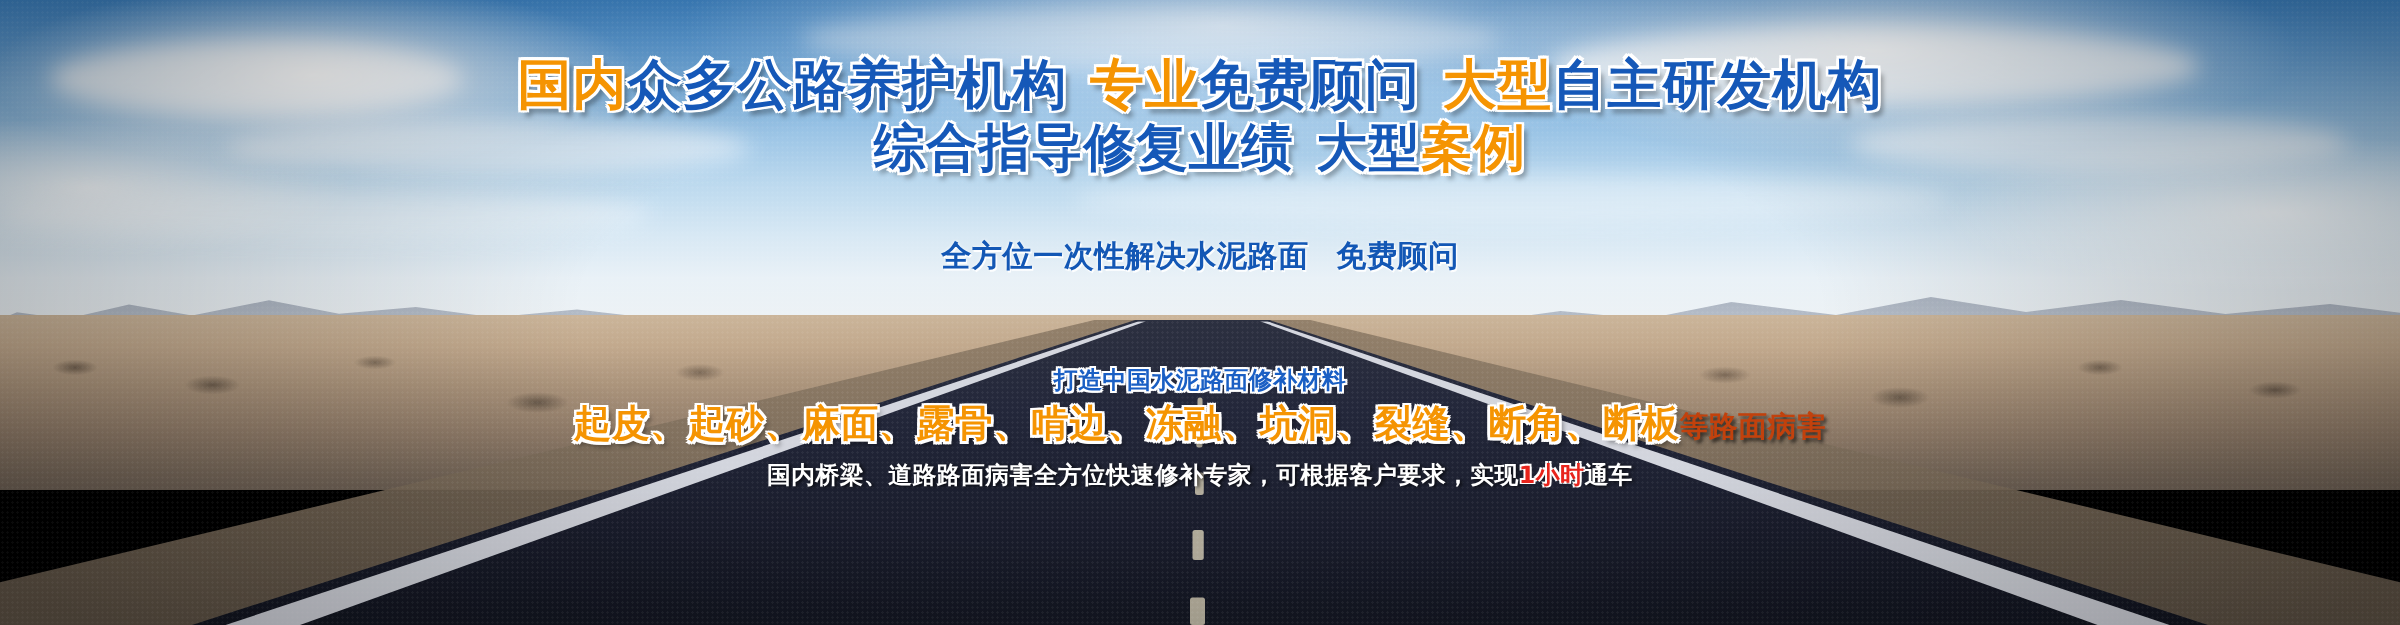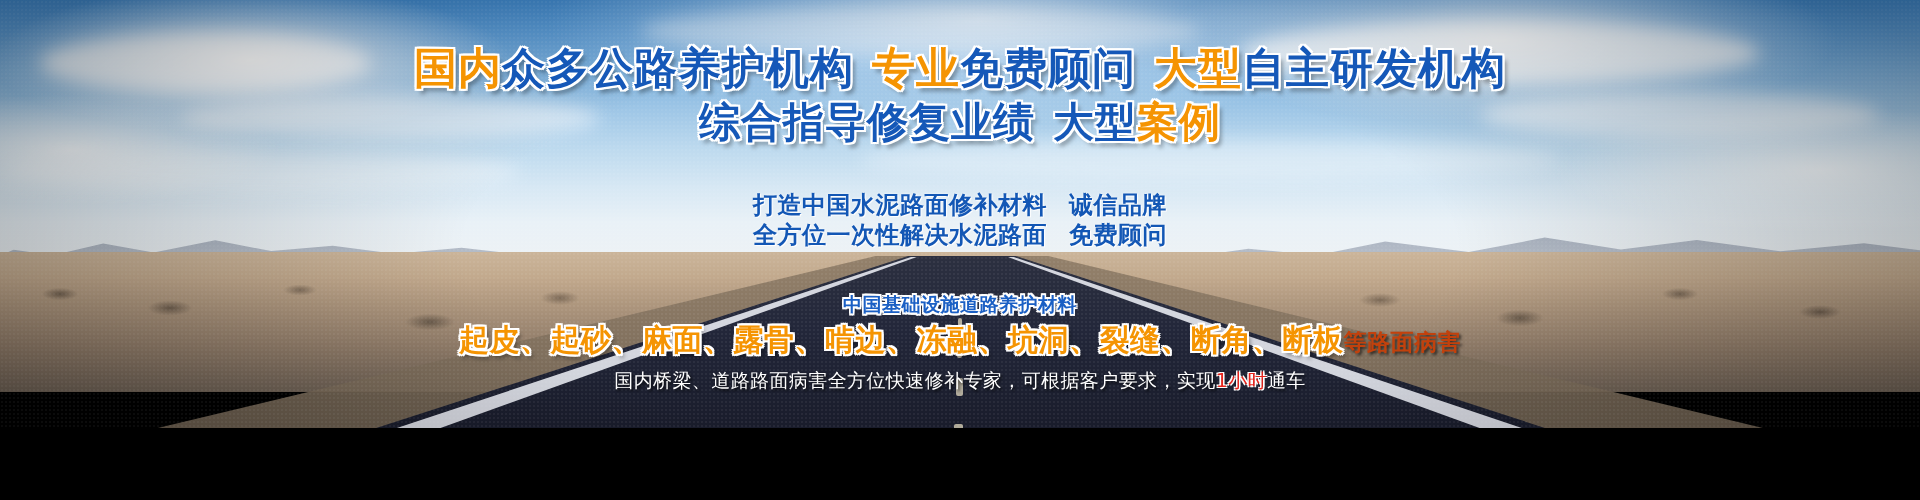--- a/index.html
+++ b/index.html
@@ -2,21 +2,21 @@
 <html><head>
 <meta charset="utf-8">
 <title>Banner</title>
 <style>
   * { margin:0; padding:0; box-sizing:border-box; }
   html,body { width:1920px; height:500px; overflow:hidden; background:#000; }
   body { font-family:"DejaVu Sans","Liberation Sans",sans-serif; }
 
   #banner {
     position:relative;
-    width:1920px; height:428px;
+    width:1920px; height:500px;
     overflow:hidden;
     user-select:none;
   }
 
   
   .bg-sky {
     position:absolute; left:0; top:0; width:1920px; height:268px;
     background:
       radial-gradient(ellipse 420px 120px at 250px 60px, rgba(255,255,255,.95) 0%, rgba(255,255,255,0) 62%),
       radial-gradient(ellipse 520px 130px at 1500px 40px, rgba(255,255,255,.85) 0%, rgba(255,255,255,0) 65%),
@@ -143,21 +143,21 @@
   .txt-layer { position:absolute; left:0; top:0; width:1920px; height:500px; }
 
   .headline-block {
     position:absolute; left:0; top:40px; width:1920px;
     text-align:center;
   }
   .hl-line {
     font-size:43px; font-weight:bold; line-height:56px;
     letter-spacing:1px; white-space:nowrap;
   }
-  .hl-line.l2 { font-size:41px; line-height:52px; }
+  .hl-line.l2 { font-size:41px; line-height:52px;font-family:Liberation Mono, monospace; }
   .seg { display:inline; }
   .seg.blue {
     color:#1558b8;
     text-shadow:
       2px 2px 0 #ffffff, -2px 2px 0 #ffffff, 2px -2px 0 #ffffff, -2px -2px 0 #ffffff,
       0 2px 0 #ffffff, 0 -2px 0 #ffffff, 2px 0 0 #ffffff, -2px 0 0 #ffffff,
       4px 5px 4px rgba(0,0,0,.35);
   }
   .seg.orange {
     color:#f59402;
@@ -198,21 +198,21 @@
       2px 2px 0 #ffffff, -2px 2px 0 #ffffff, 2px -2px 0 #ffffff, -2px -2px 0 #ffffff,
       0 2px 0 #ffffff, 0 -2px 0 #ffffff, 2px 0 0 #ffffff, -2px 0 0 #ffffff,
       3px 4px 4px rgba(0,0,0,.45);
     text-align: right;
   }
   .bt-big .tail {
     color:#c2410c; font-size:23px;
     text-shadow:2px 2px 3px rgba(0,0,0,.65);
   }
   .bt-last {
-    font-size:19px; font-weight:normal; color:#ffffff; line-height:26px;
+    font-size:19px; font-weight:bold; color:#ffffff; line-height:26px;
     margin-top:5px; white-space:nowrap; letter-spacing:.4px;
     text-shadow:1.5px 1.5px 3px rgba(0,0,0,.8);
   }
   .bt-last .hour {
     color:#e8241c;
     text-shadow:
       1.4px 1.4px 0 #ffffff, -1.4px 1.4px 0 #ffffff, 1.4px -1.4px 0 #ffffff, -1.4px -1.4px 0 #ffffff,
       0 0 3px rgba(0,0,0,.4);
   }
 </style>
@@ -256,24 +256,23 @@
 
   <div class="txt-layer">
 
     <div class="headline-block">
       <div class="hl-line l1"><span class="seg orange">国内</span><span class="seg blue">众多公路养护机构</span><span class="gap"></span><span class="seg orange">专业</span><span class="seg blue">免费顾问</span><span class="gap"></span><span class="seg orange">大型</span><span class="seg blue">自主研发机构</span></div>
 
       <div class="hl-line l2"><span class="seg blue">综合指导修复业绩</span><span class="gap"></span><span class="seg blue">大型</span><span class="seg orange">案例</span></div>
     </div>
 
     <div class="sub-block">
-      <div class="sub-line"><span>打造中国水泥路面修补材料</span><span class="sub-gap"></span><span>诚信品牌</span></div>
       <div class="sub-line"><span>全方位一次性解决水泥路面</span><span class="sub-gap"></span><span>免费顾问</span></div>
     </div>
 
     <div class="bottom-block">
-      <div class="bt-small">中国基础设施道路养护材料</div>
+      <div class="bt-small">打造中国水泥路面修补材料</div>
       <div class="bt-big"><span class="dis">起皮、起砂、麻面、露骨、啃边、冻融、坑洞、裂缝、断角、断板</span><span class="tail">等路面病害</span></div>
       <div class="bt-last"><span>国内桥梁、道路路面病害全方位快速修补专家，可根据客户要求，实现</span><span class="hour">1小时</span><span>通车</span></div>
     </div>
 
   </div>
 </div>
 
 </body></html>

